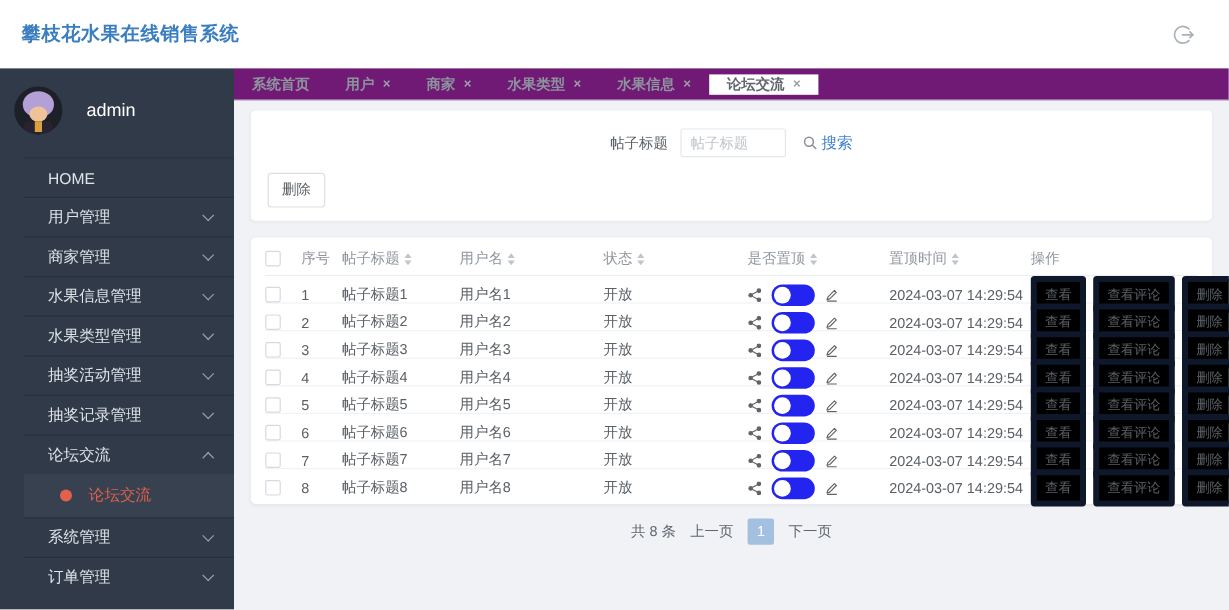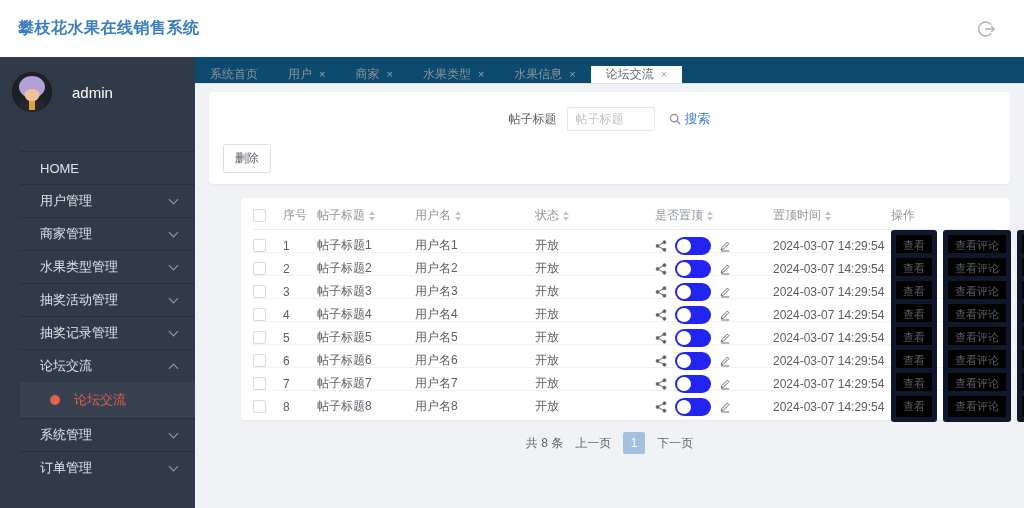--- a/index.html
+++ b/index.html
@@ -10,47 +10,47 @@
   *{margin:0;padding:0;box-sizing:border-box;font-family:"Liberation Sans","DejaVu Sans",sans-serif;}
   body{width:1024px;height:508px;overflow:hidden;background:var(--page-bg);}
   .page{width:1024px;height:508px;display:flex;flex-direction:column;}
   
   .app-header{height:57px;flex:none;background:#fff;display:flex;align-items:center;justify-content:space-between;padding:0 28px 0 18px;text-align:right;}
   .app-title{color:var(--title-blue);font-size:16px;font-weight:700;letter-spacing:.5px;}
   .logout-btn{cursor:pointer;display:flex;align-items:center;}
   
   .lower{flex:1;display:flex;min-height:0;}
   
-  .sidebar{width:195px;flex:none;background:var(--sidebar-bg);display:flex;flex-direction:column;overflow:hidden;gap:20px;}
+  .sidebar{width:195px;flex:none;background:var(--sidebar-bg);display:flex;flex-direction:column;overflow:hidden;}
   .profile{display:flex;align-items:center;padding:15px 12px 19px;}
   .avatar{width:40px;height:40px;border-radius:50%;overflow:hidden;flex:none;background:#1e2028;}
   .username{margin-left:20px;font-size:15px;color:#fff;}
   .menu{flex:1;overflow:hidden;padding-left:20px;}
   .side-item{height:33px;display:flex;align-items:center;padding:0 18px 0 20px;font-size:13px;color:#dfe4ea;border-top:1px solid rgba(0,0,0,.16);cursor:pointer;}
   .chev{margin-left:auto;width:7px;height:7px;border-right:1.5px solid #98a1ac;border-bottom:1.5px solid #98a1ac;transform:rotate(45deg);margin-top:-3px;}
   .chev.up{transform:rotate(-135deg);margin-top:4px;}
   .side-sub{height:36px;display:flex;align-items:center;padding-left:30px;background:rgba(255,255,255,.04);color:var(--active-red);font-size:13px;cursor:pointer;}
   .dot{width:10px;height:10px;border-radius:50%;background:var(--active-red);margin-right:14px;flex:none;}
   
   .main{flex:1;display:flex;flex-direction:column;min-width:0;background:var(--page-bg);}
-  .tabbar{height:27px;flex:none;background:#0c4a6e;border-bottom:1px solid #dde1e7;display:flex;align-items:flex-end;}
+  .tabbar{height:27px;flex:none;background:#701a75;border-bottom:1px solid #dde1e7;display:flex;align-items:center;font-weight:bold;}
   .tab{display:flex;align-items:center;gap:7px;padding:0 15px;font-size:12px;color:#8d949e;cursor:pointer;}
   .tab.active{background:#fff;color:#5f6670;}
   .tab-close{font-size:11px;color:#9aa0a8;line-height:1;}
   .content{flex:1;padding:8px 14px 0;min-height:0;}
   .card{background:#fff;border-radius:4px;box-shadow:0 1px 3px rgba(0,0,0,.05);}
   .search-card{height:92px;padding:15px 14px 12px;}
   .search-row{display:flex;justify-content:center;align-items:center;}
   .search-label{font-size:12px;color:#5a6066;margin-right:10px;}
   .search-input{width:88px;height:24px;border:1px solid #e4e7ed;border-radius:2px;padding:0 8px;font-size:12px;color:#333;outline:none;}
   .search-input::placeholder{color:#c0c4cc;}
   .search-btn{margin-left:14px;display:inline-flex;align-items:center;gap:4px;color:var(--accent-blue);font-size:13px;cursor:pointer;}
   .toolbar-row{margin-top:13px;}
   .btn{font-size:12px;padding:5px 11px;border:1px solid #dcdfe6;border-radius:3px;background:#fff;color:#5a6066;cursor:pointer;}
-  .table-card{margin-top:14px;padding:4px 12px 6px;margin-left:32px;}
+  .table-card{margin-top:14px;padding:4px 12px 6px;}
   .t-head,.t-row{display:grid;grid-template-columns:30px 34px 98px 120px 120px 118px 118px 1fr;align-items:center;}
   .t-head{height:28px;border-bottom:1px solid #ebeef5;color:#8f959e;font-size:12px;}
   .t-row{height:23px;border-bottom:1px solid #f0f2f5;font-size:12px;color:#5a6066;}
   .t-row:last-child{border-bottom:none;}
   .head-cell{display:flex;align-items:center;}
   .carets{display:inline-flex;flex-direction:column;gap:2px;margin-left:4px;cursor:pointer;}
   .carets i{width:0;height:0;border-left:3.5px solid transparent;border-right:3.5px solid transparent;}
   .carets .car-up{border-bottom:4px solid #c0c4cc;}
   .carets .car-dn{border-top:4px solid #c0c4cc;}
   .cb{width:13px;height:13px;border:1px solid #d5d9e0;border-radius:2px;background:#fff;cursor:pointer;}
@@ -106,20 +106,24 @@
   <div class="side-item">
     <span class="side-label">用户管理</span>
     <span class="chev"></span>
   </div>
 
   <div class="side-item">
     <span class="side-label">商家管理</span>
     <span class="chev"></span>
   </div>
 
+  <div class="side-item">
+    <span class="side-label">水果信息管理</span>
+    <span class="chev"></span>
+  </div>
 
   <div class="side-item">
     <span class="side-label">水果类型管理</span>
     <span class="chev"></span>
   </div>
 
   <div class="side-item">
     <span class="side-label">抽奖活动管理</span>
     <span class="chev"></span>
   </div>

